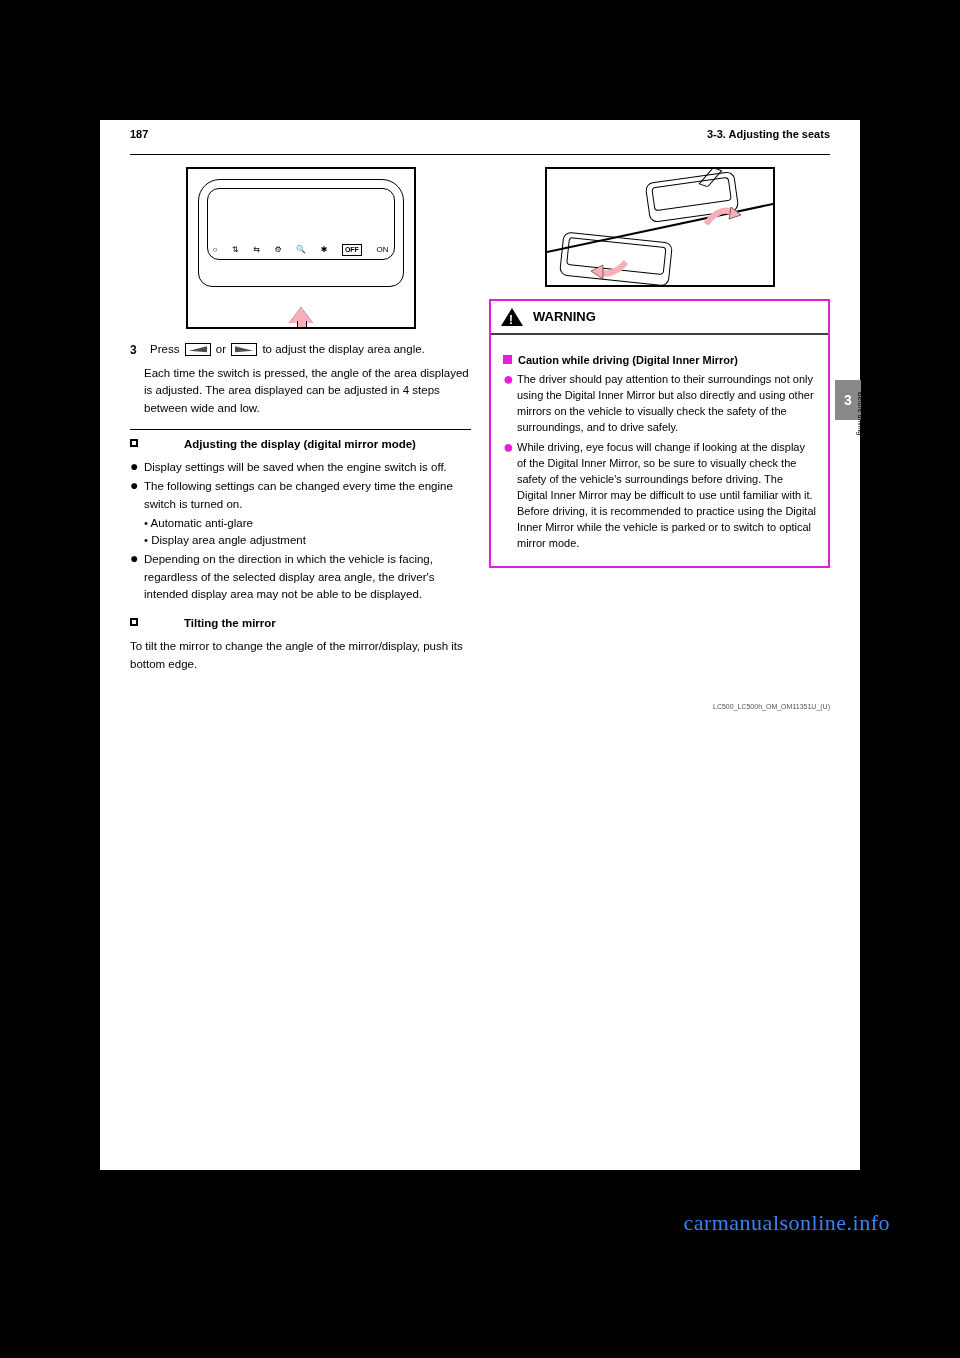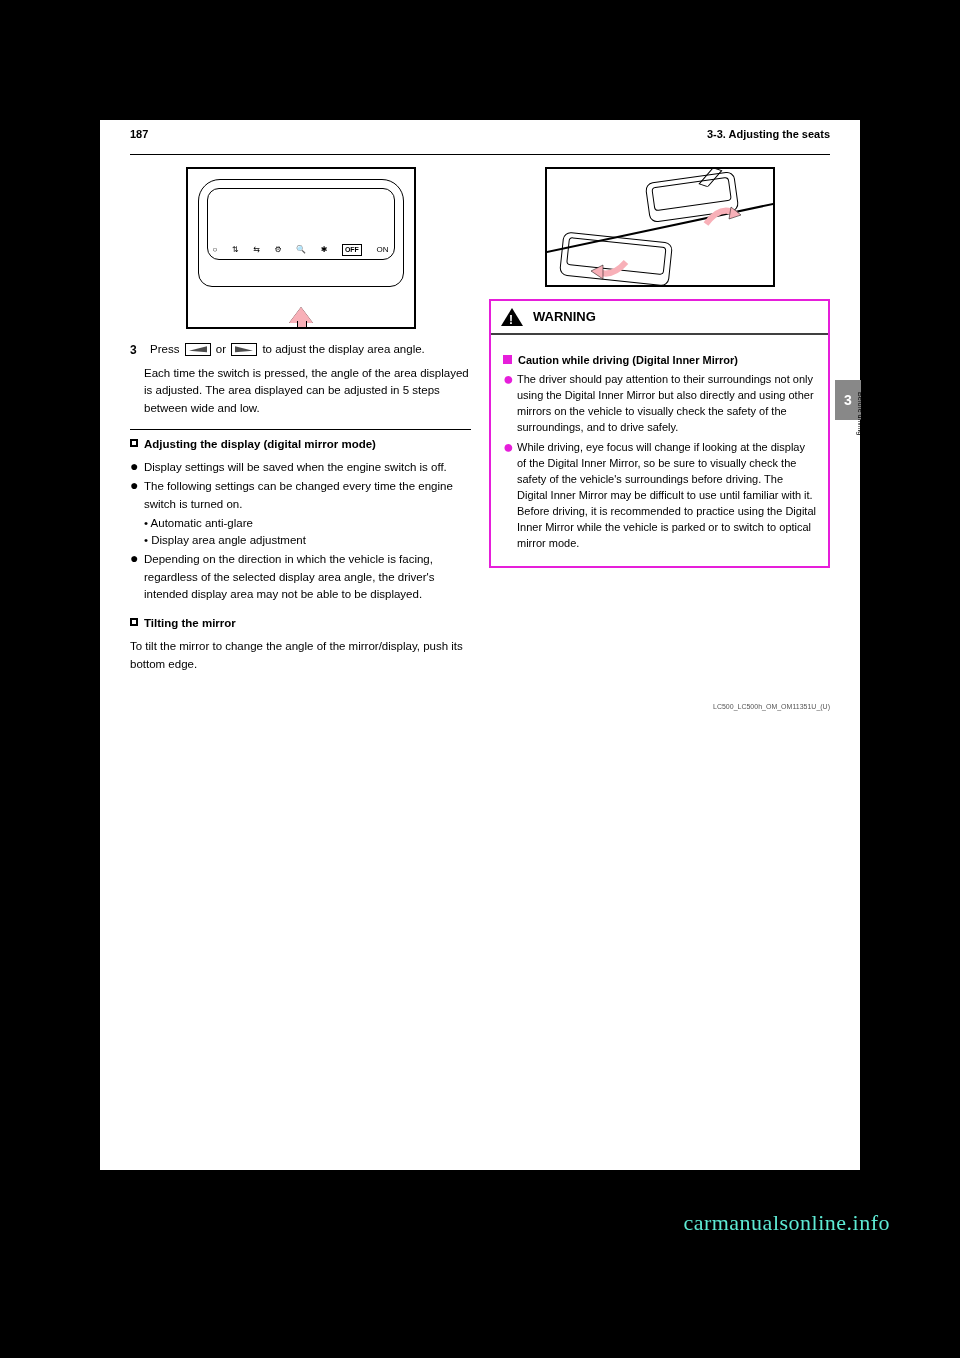--- a/index.html
+++ b/index.html
@@ -141,20 +141,21 @@
   }
   .small-rule {
     border-top: 1px solid #000;
     margin: 12px 0 6px 0;
   }
   .sub-h {
     display: flex;
     font-weight: bold;
     font-size: 11.5px;
     margin-bottom: 6px;
+    gap: 40px;
   }
   .sub-h .sq {
     width: 8px; height: 8px;
     border: 2px solid #000;
     margin-right: 6px;
     margin-top: 3px;
   }
   .bullet-row {
     display: flex;
     margin: 2px 0;
@@ -284,21 +285,21 @@
     transform-origin: top right;
     white-space: nowrap;
   }
   .tiny-footer {
     font-size: 7px;
     color: #555;
     text-align: right;
     margin-top: 30px;
   }
   .watermark {
-    color: #5eead4;
+    color: #3b82f6;
     font-size: 22px;
     text-align: right;
     font-family: Georgia, serif;
     letter-spacing: 0.5px;
     margin: 40px 70px 20px 0;
   }
 </style>
 </head>
 <body>
 
@@ -342,21 +343,21 @@
         <span class="step-num">3</span>
         <span>
           <span>Press </span>
           <span class="btn-icon left"></span>
           <span> or </span>
           <span class="btn-icon right"></span>
           <span> to adjust the display area angle.</span>
         </span>
       </div>
 
-      <p class="indent">Each time the switch is pressed, the angle of the area displayed is adjusted. The area displayed can be adjusted in 5 steps between wide and low.</p>
+      <p class="indent">Each time the switch is pressed, the angle of the area displayed is adjusted. The area displayed can be adjusted in 4 steps between wide and low.</p>
 
       <div class="small-rule"></div>
       <div class="sub-h">
         <span class="sq"></span>
         <span>Adjusting the display (digital mirror mode)</span>
       </div>
 
       <div class="bullet-row">
         <span class="bullet-dot">●</span>
         <span>Display settings will be saved when the engine switch is off.</span>

